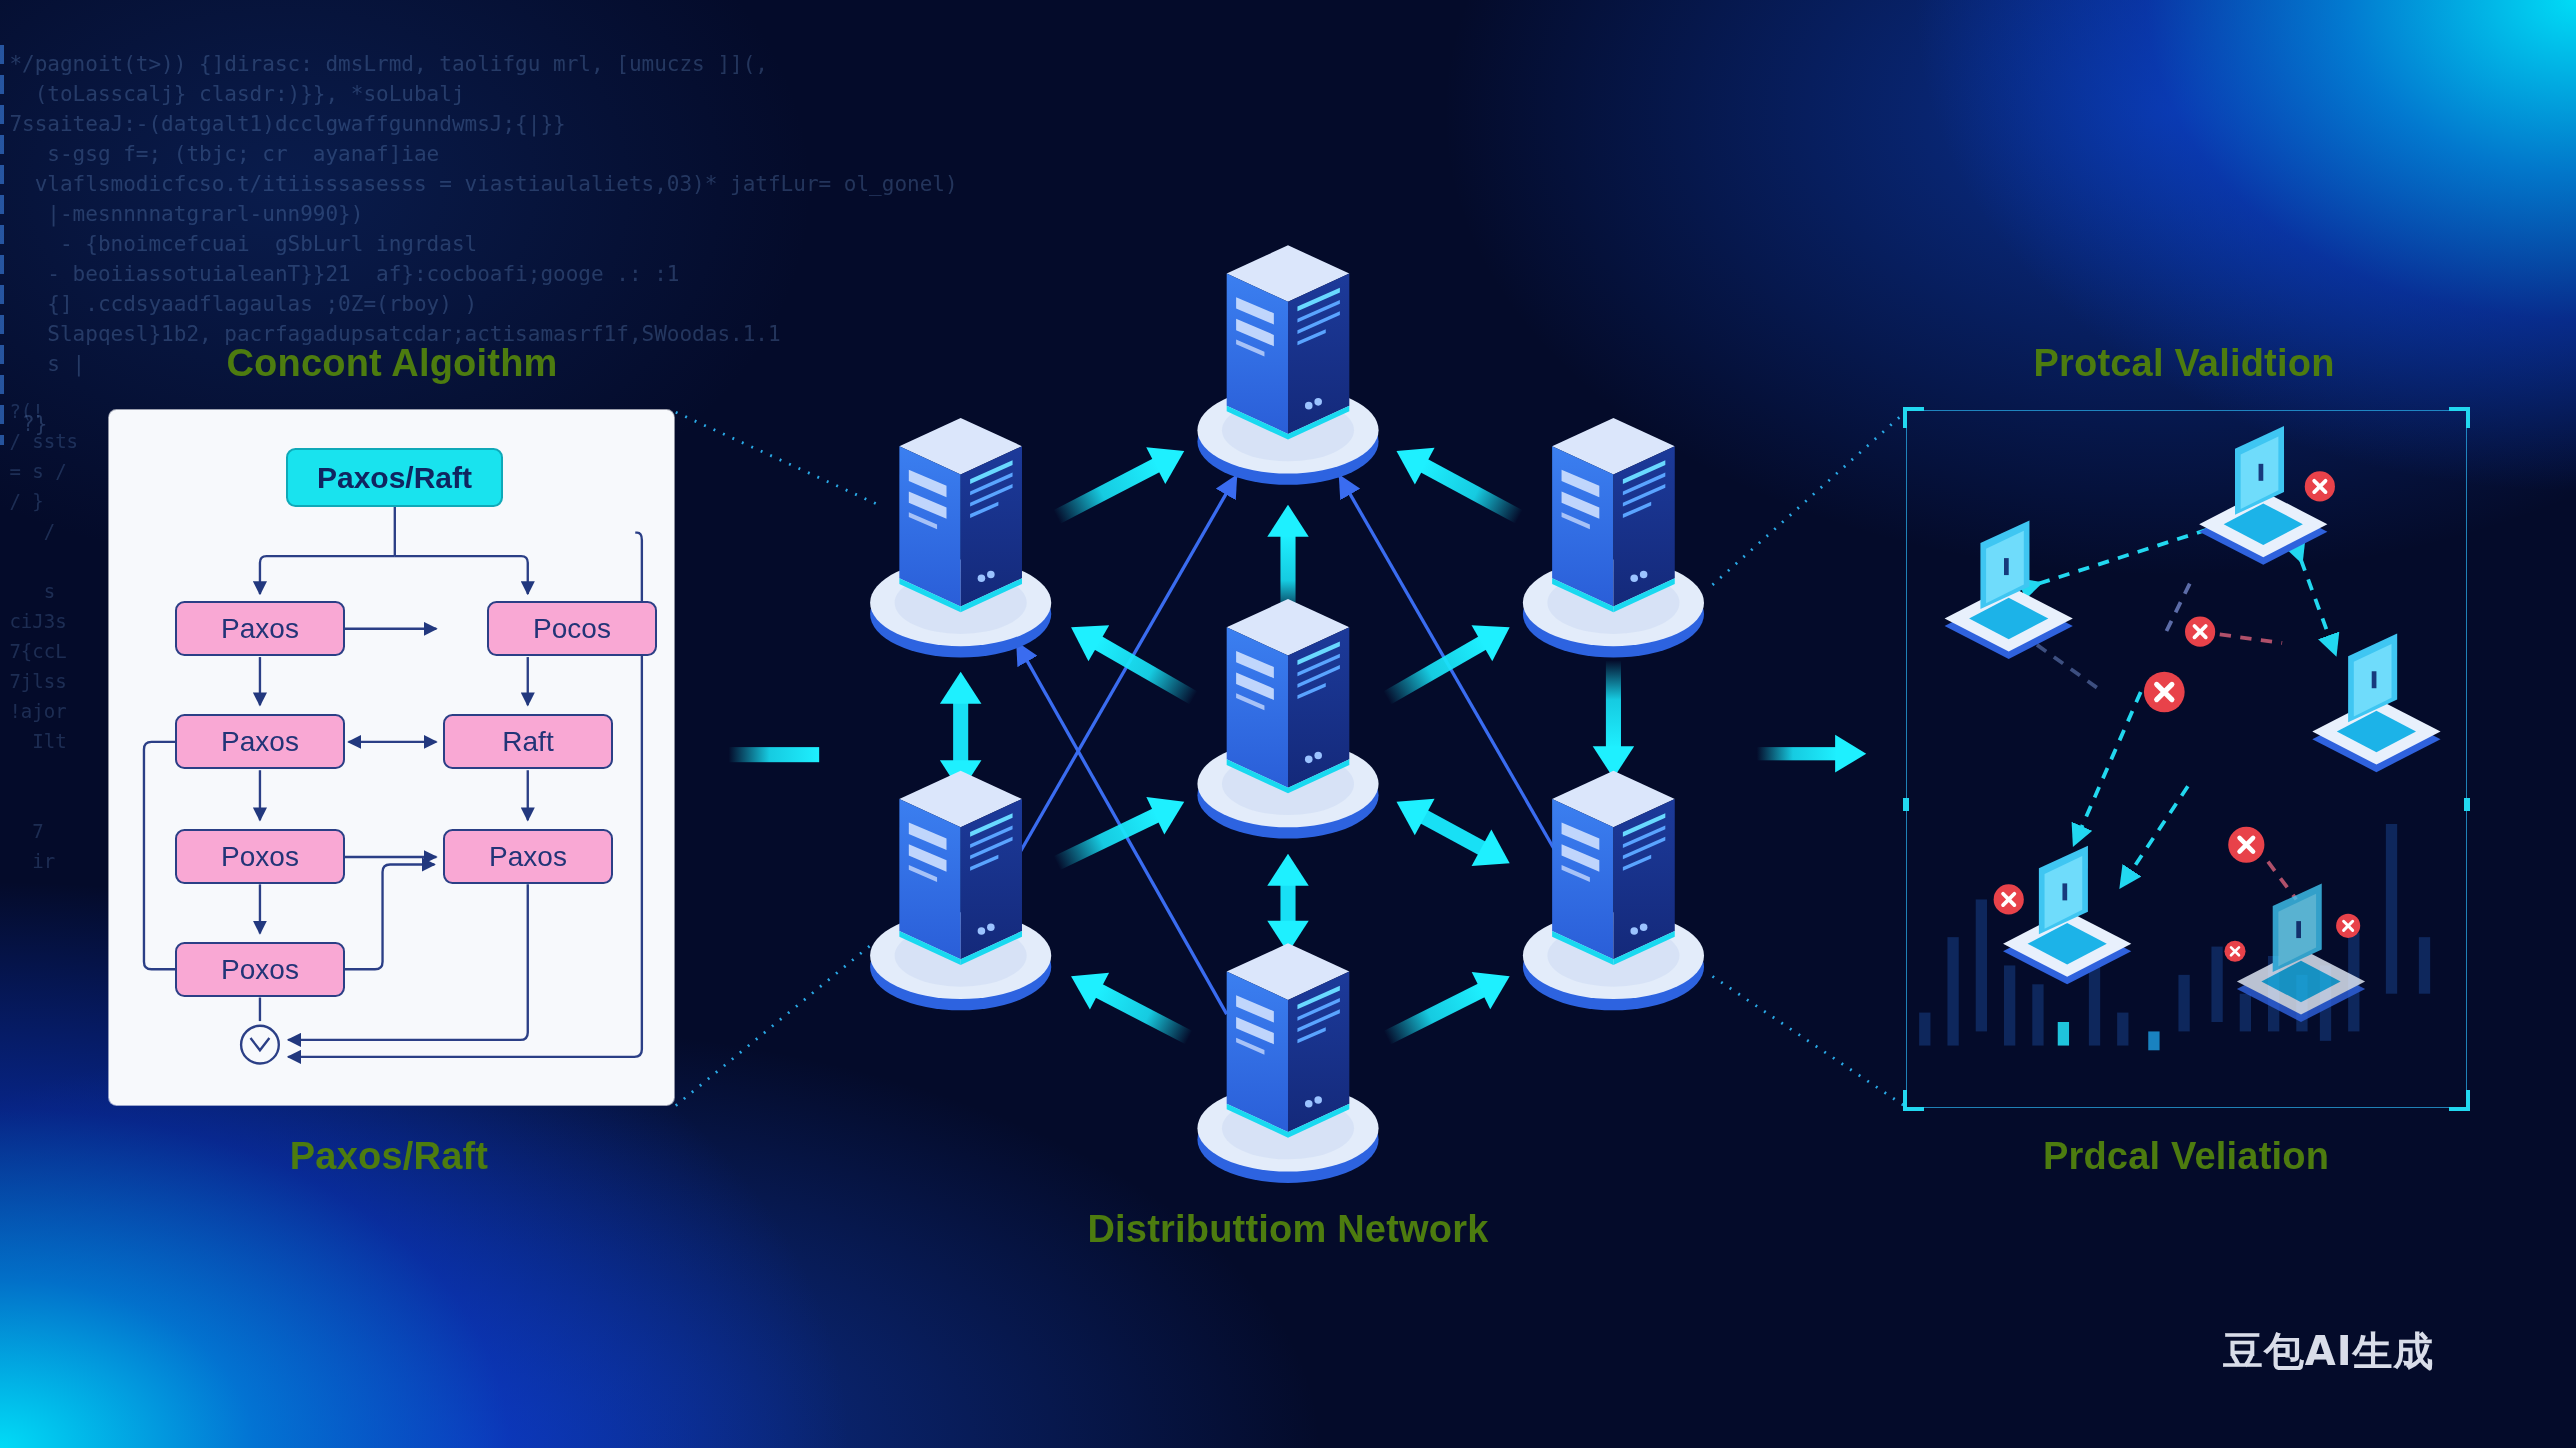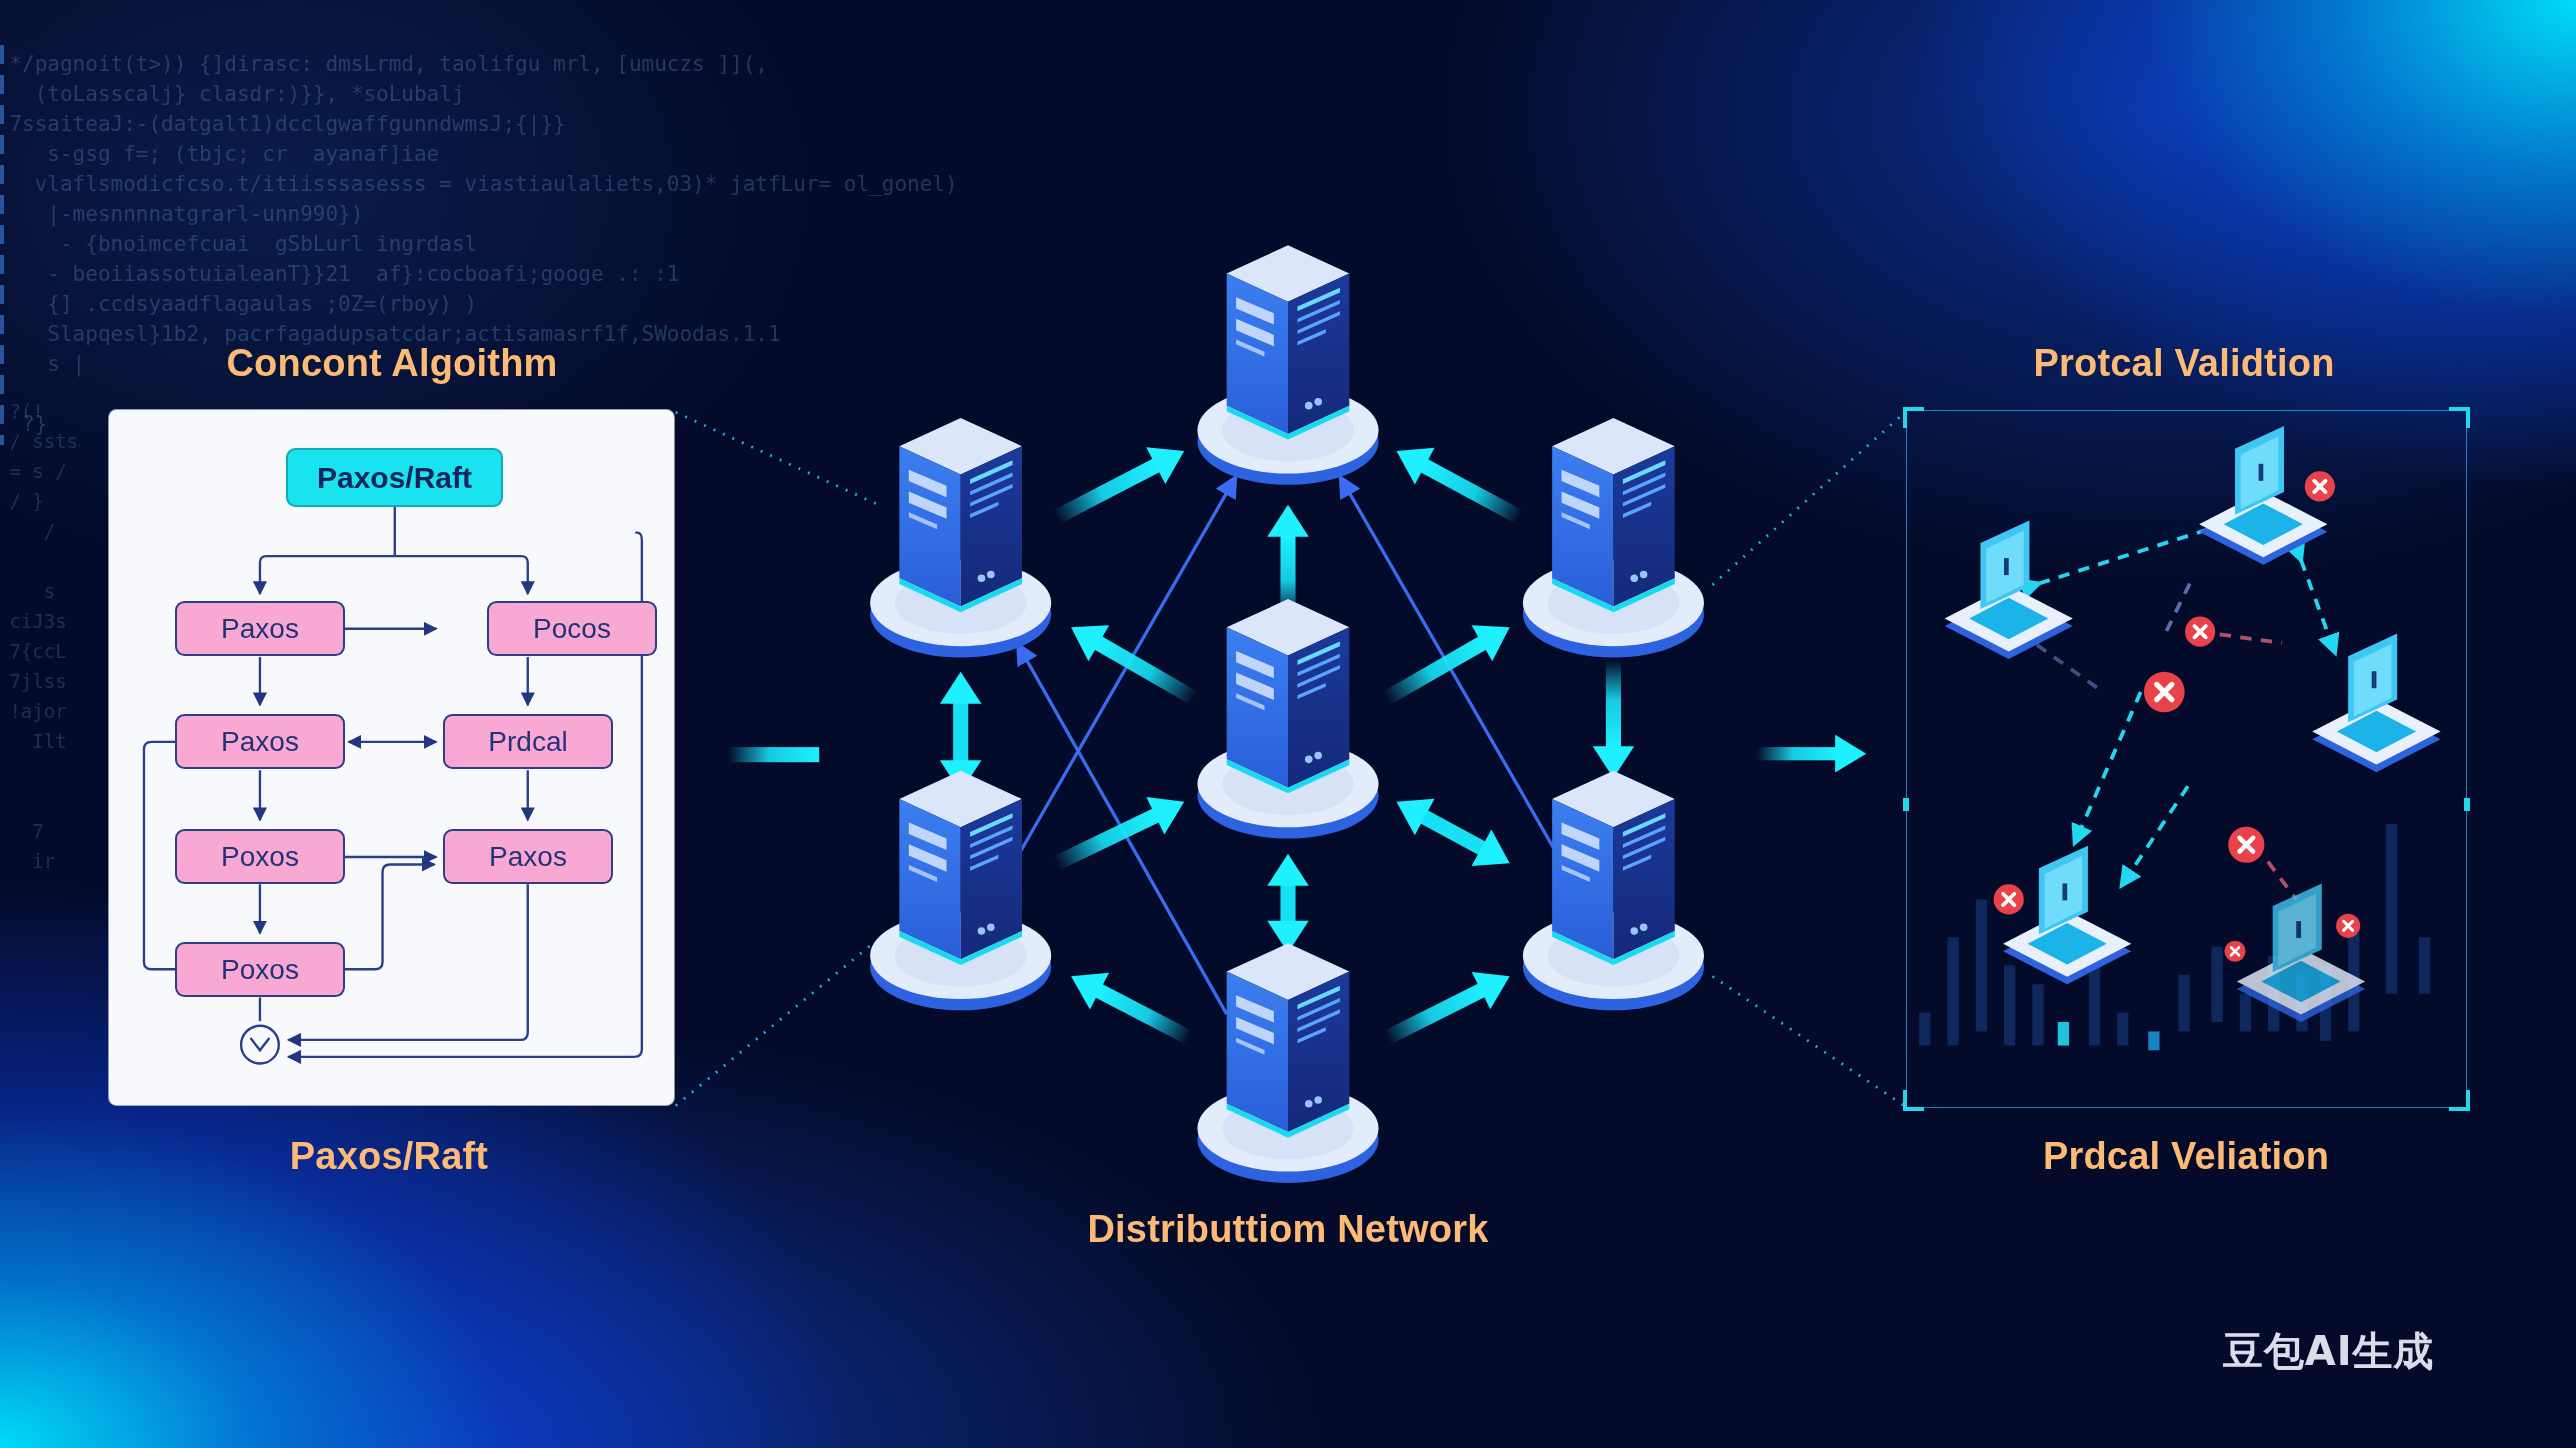--- a/index.html
+++ b/index.html
@@ -28,21 +28,21 @@
     .code::before {
       content: ""; position: absolute; left: 0; top: 0; bottom: 0; width: 3.8px;
       background: repeating-linear-gradient(to bottom, rgba(60,130,230,0.6) 0 19px, transparent 19px 30px);
     }
     .code-side {
       position: absolute; left: 0; top: 396px; width: 104px; height: 849px;
       font-family: "DejaVu Sans Mono", monospace; font-size: 19px; line-height: 30px;
       color: rgba(120,170,230,0.22); white-space: pre; overflow: hidden; padding-left: 9.4px;
     }
     .title {
-      position: absolute; color: #fdba74; font-weight: 700; font-size: 38px;
+      position: absolute; color: #4d7c0f; font-weight: 700; font-size: 38px;
       transform: translateX(-50%); white-space: nowrap; letter-spacing: 0.2px;
     }
     .left-panel {
       position: absolute; left: 109px; top: 410px; width: 565px; height: 695px;
       background: #f7f9fc; border-radius: 7.5px;
       box-shadow: 0 0 0 0.9px rgba(255,255,255,0.6);
     }
     .left-panel svg { position: absolute; left: 0; top: 0; }
     .flow-node {
       position: absolute; width: 170px; height: 55px;
@@ -127,21 +127,21 @@
   <div class="flow-node" style="left:66px; top:191px;">
       <span>Paxos</span>
     </div>
   <div class="flow-node" style="left:334px; top:191px;margin-left:44px;">
       <span>Pocos</span>
     </div>
   <div class="flow-node" style="left:66px; top:304px;">
       <span>Paxos</span>
     </div>
   <div class="flow-node" style="left:334px; top:304px;">
-      <span>Prdcal</span>
+      <span>Raft</span>
     </div>
   <div class="flow-node" style="left:66px; top:419px;">
       <span>Poxos</span>
     </div>
   <div class="flow-node" style="left:334px; top:419px;">
       <span>Paxos</span>
     </div>
   <div class="flow-node" style="left:66px; top:532px;">
       <span>Poxos</span>
     </div>

